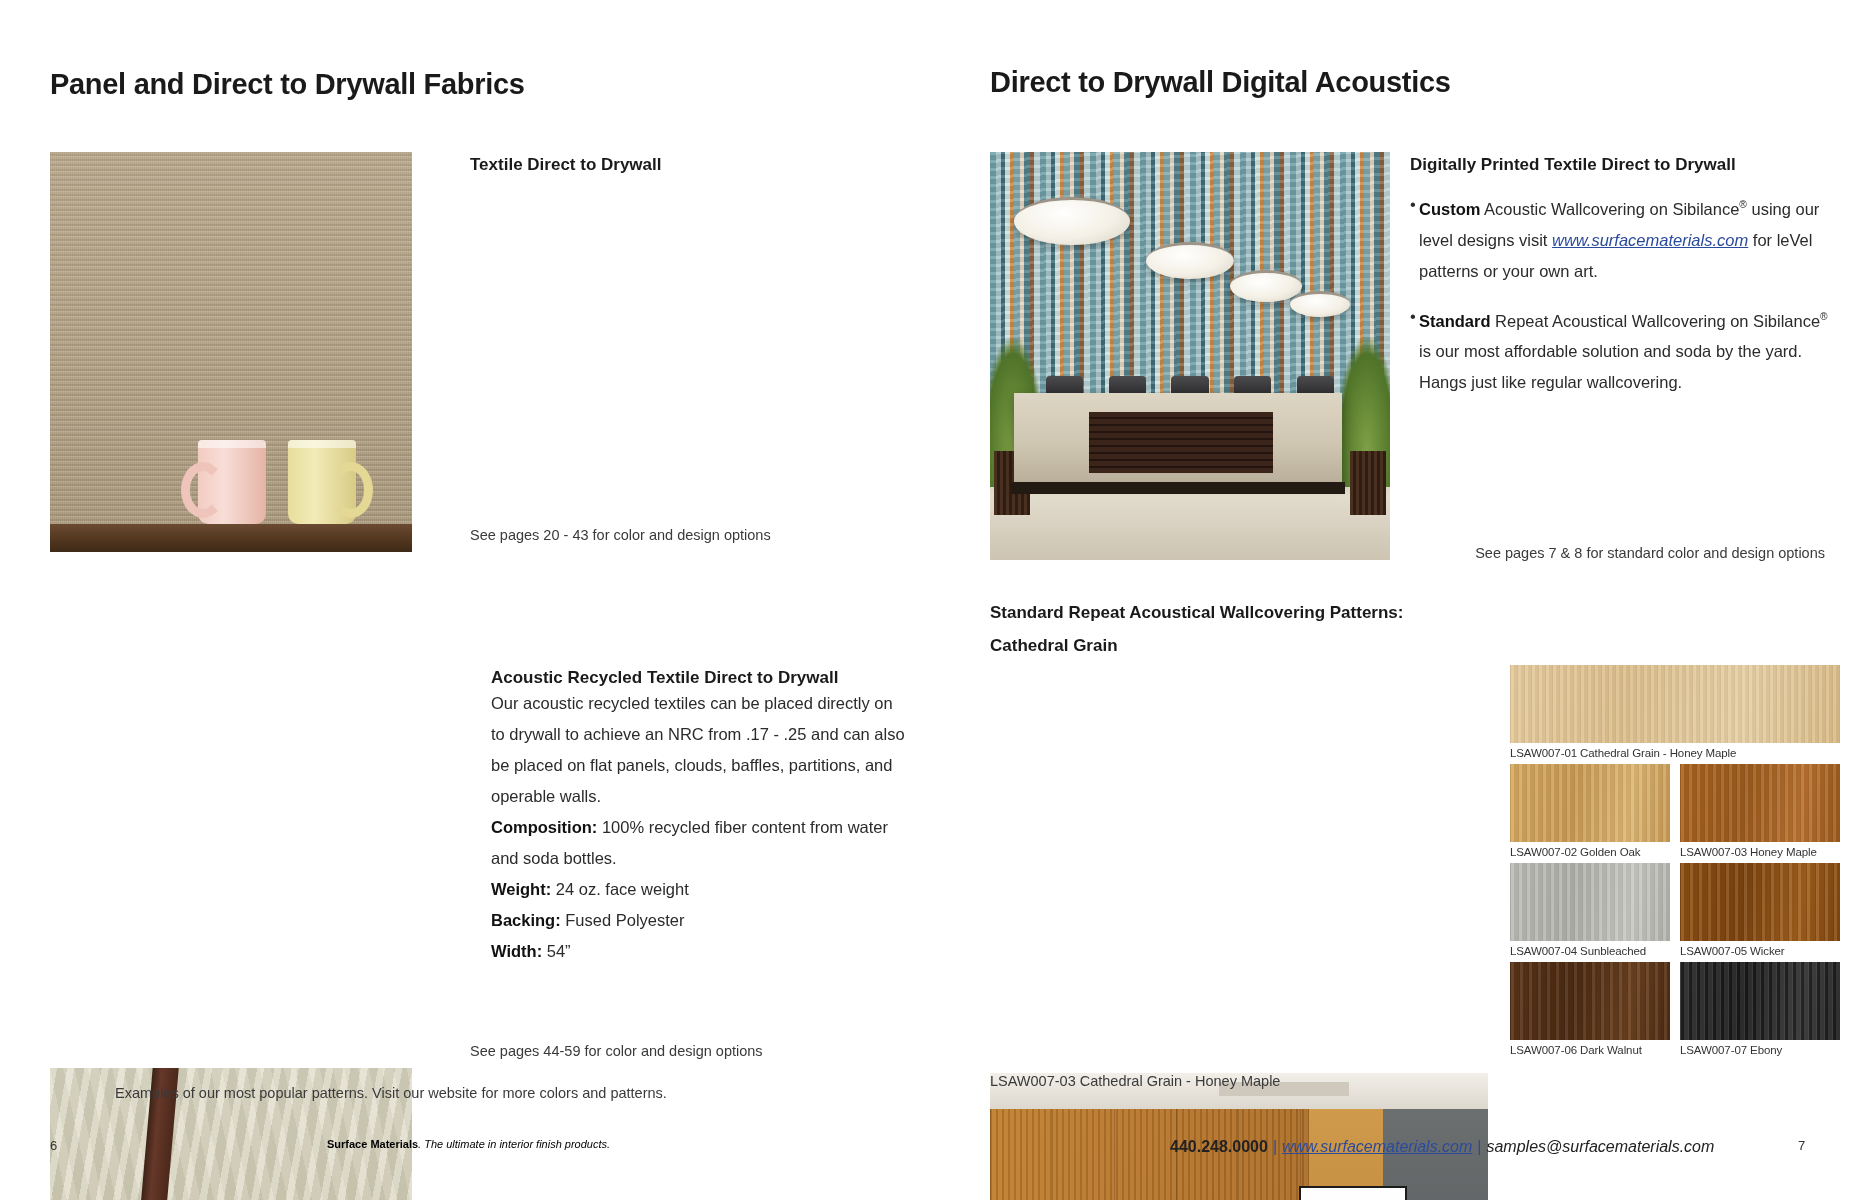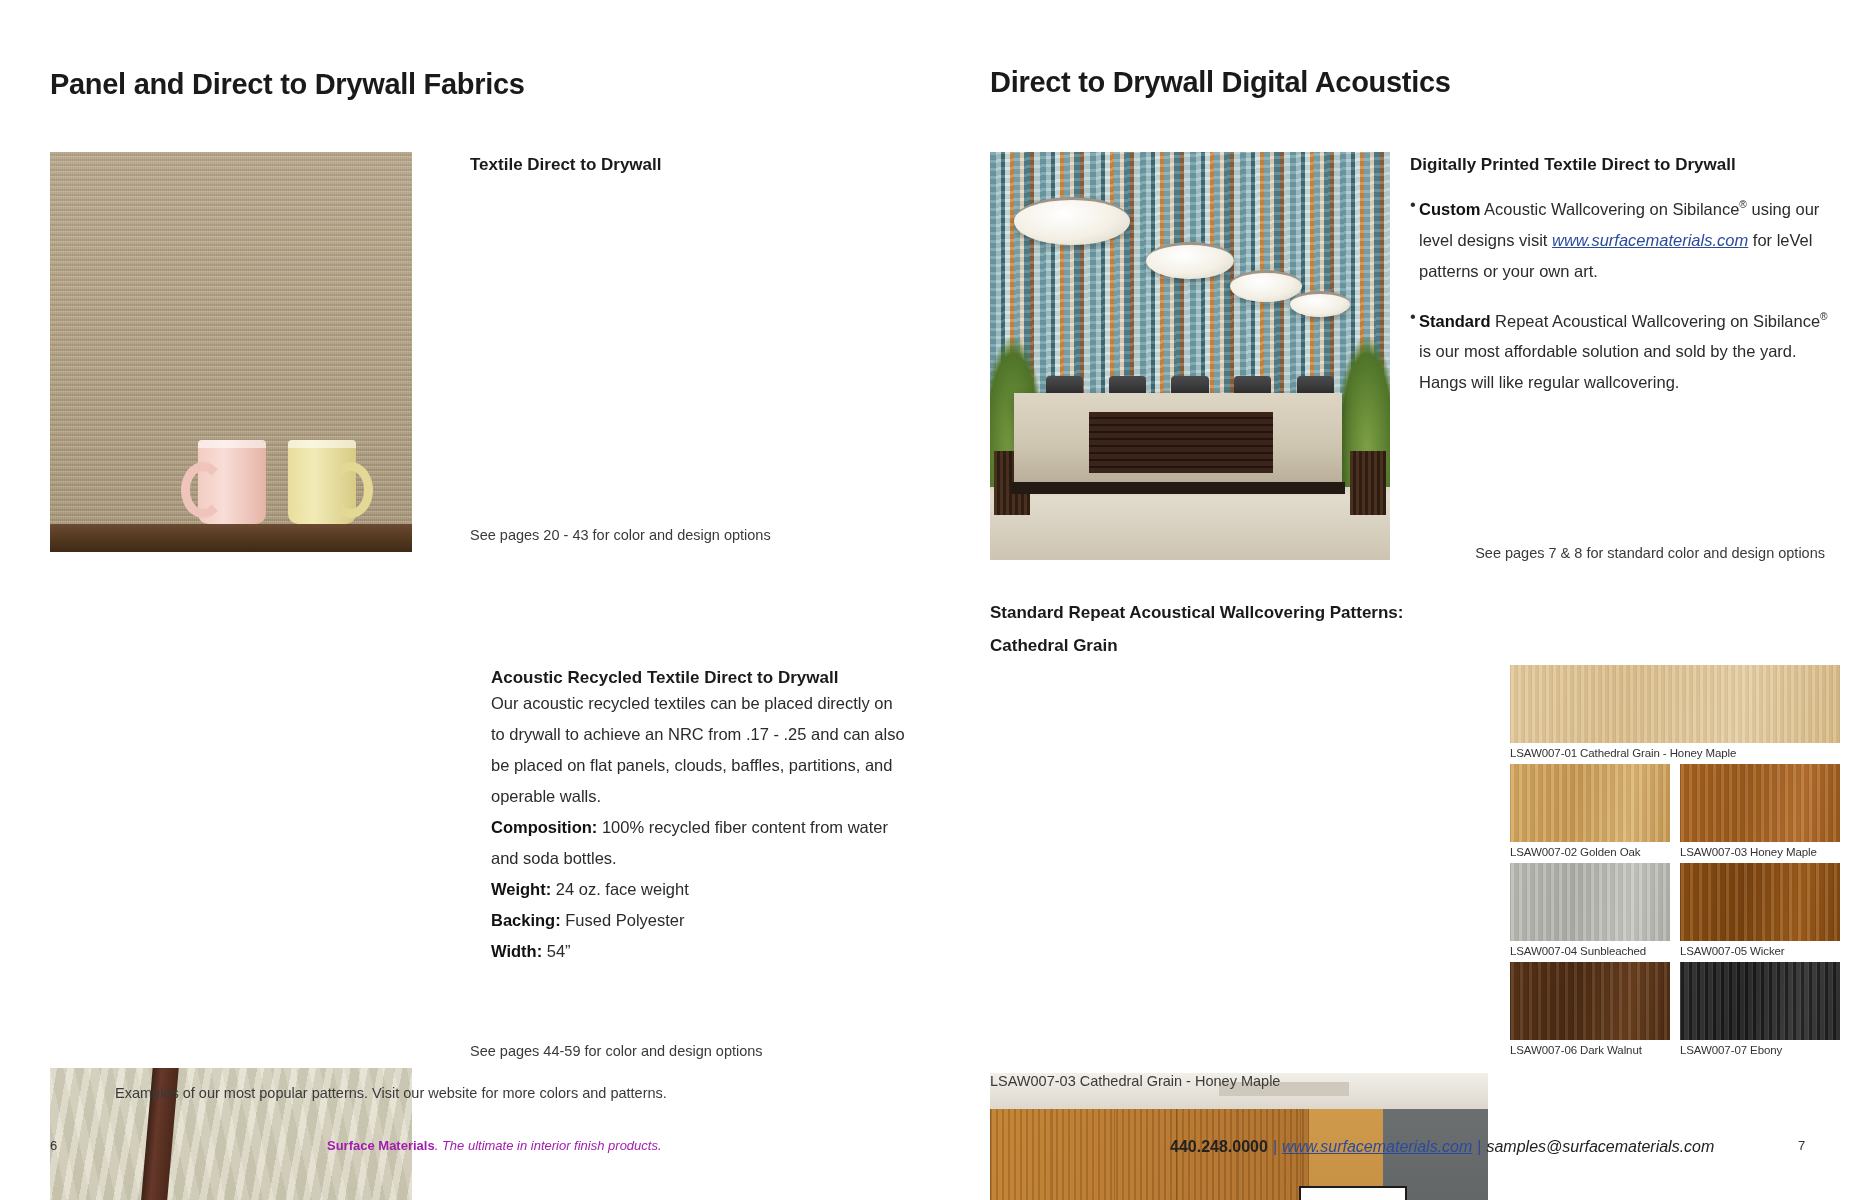--- a/index.html
+++ b/index.html
@@ -105,21 +105,21 @@
   .sw-small { width: 160px; height: 78px; }
   .sw-row { display: flex; gap: 10px; }
   .sw-lbl-row { display: flex; gap: 10px; }
   .sw-lbl-row > div { width: 160px; }
   .sw-label-block { padding: 4px 0 5px 0; }
 
   
   .footer { position: absolute; left: 0; top: 1138px; width: 1854px; height: 30px; }
   .footer-pageno-l { position: absolute; left: 50px; top: 0; font-size: 13px; color: #333; }
   .footer-pageno-r { position: absolute; left: 1798px; top: 0; font-size: 13px; color: #333; }
-  .footer-center-l { position: absolute; left: 327px; top: 0; font-size: 13px; color: #a21caf; }
+  .footer-center-l { position: absolute; left: 327px; top: 0; font-size: 11px; color: #000000; }
   .footer-center-l i { font-style: italic; }
   .footer-center-l b { font-weight: bold; }
   .footer-center-r { position: absolute; left: 1170px; top: 0; font-size: 16px; color: #222; }
   .footer-center-r b { font-weight: bold; }
   .footer-center-r i { font-style: italic; }
   .sep { color:#2a4b9b; padding: 0 5px; }
 
   
   .ph { position: relative; overflow: hidden; }
 
@@ -446,21 +446,21 @@
 
       <div class="body-txt bullet-row">
         <div class="dot">•</div>
         <div class="bcontent"><b>Custom</b><span> Acoustic Wallcovering on Sibilance</span><span class="sup">®</span><span> using our level designs visit </span><a class="link" href="#">www.surfacematerials.com</a><span> for leVel patterns or your own art.</span></div>
       </div>
 
       <div class="gap-14"></div>
 
       <div class="body-txt bullet-row">
         <div class="dot">•</div>
-        <div class="bcontent"><b>Standard</b><span> Repeat Acoustical Wallcovering on Sibilance</span><span class="sup">®</span><span> is our most affordable solution and sold by the yard. Hangs will like regular wallcovering.</span></div>
+        <div class="bcontent"><b>Standard</b><span> Repeat Acoustical Wallcovering on Sibilance</span><span class="sup">®</span><span> is our most affordable solution and soda by the yard. Hangs just like regular wallcovering.</span></div>
       </div>
     </div>
 
     <div class="rcap1 caption">See pages 7 &amp; 8 for standard color and design options</div>
 
     <div class="h3 rhead2">Standard Repeat Acoustical Wallcovering Patterns:</div>
     <div class="h3 rhead3">Cathedral Grain</div>
 
     <div class="rbigimg ph photo-conf">
       <div class="conf-wall"></div>

